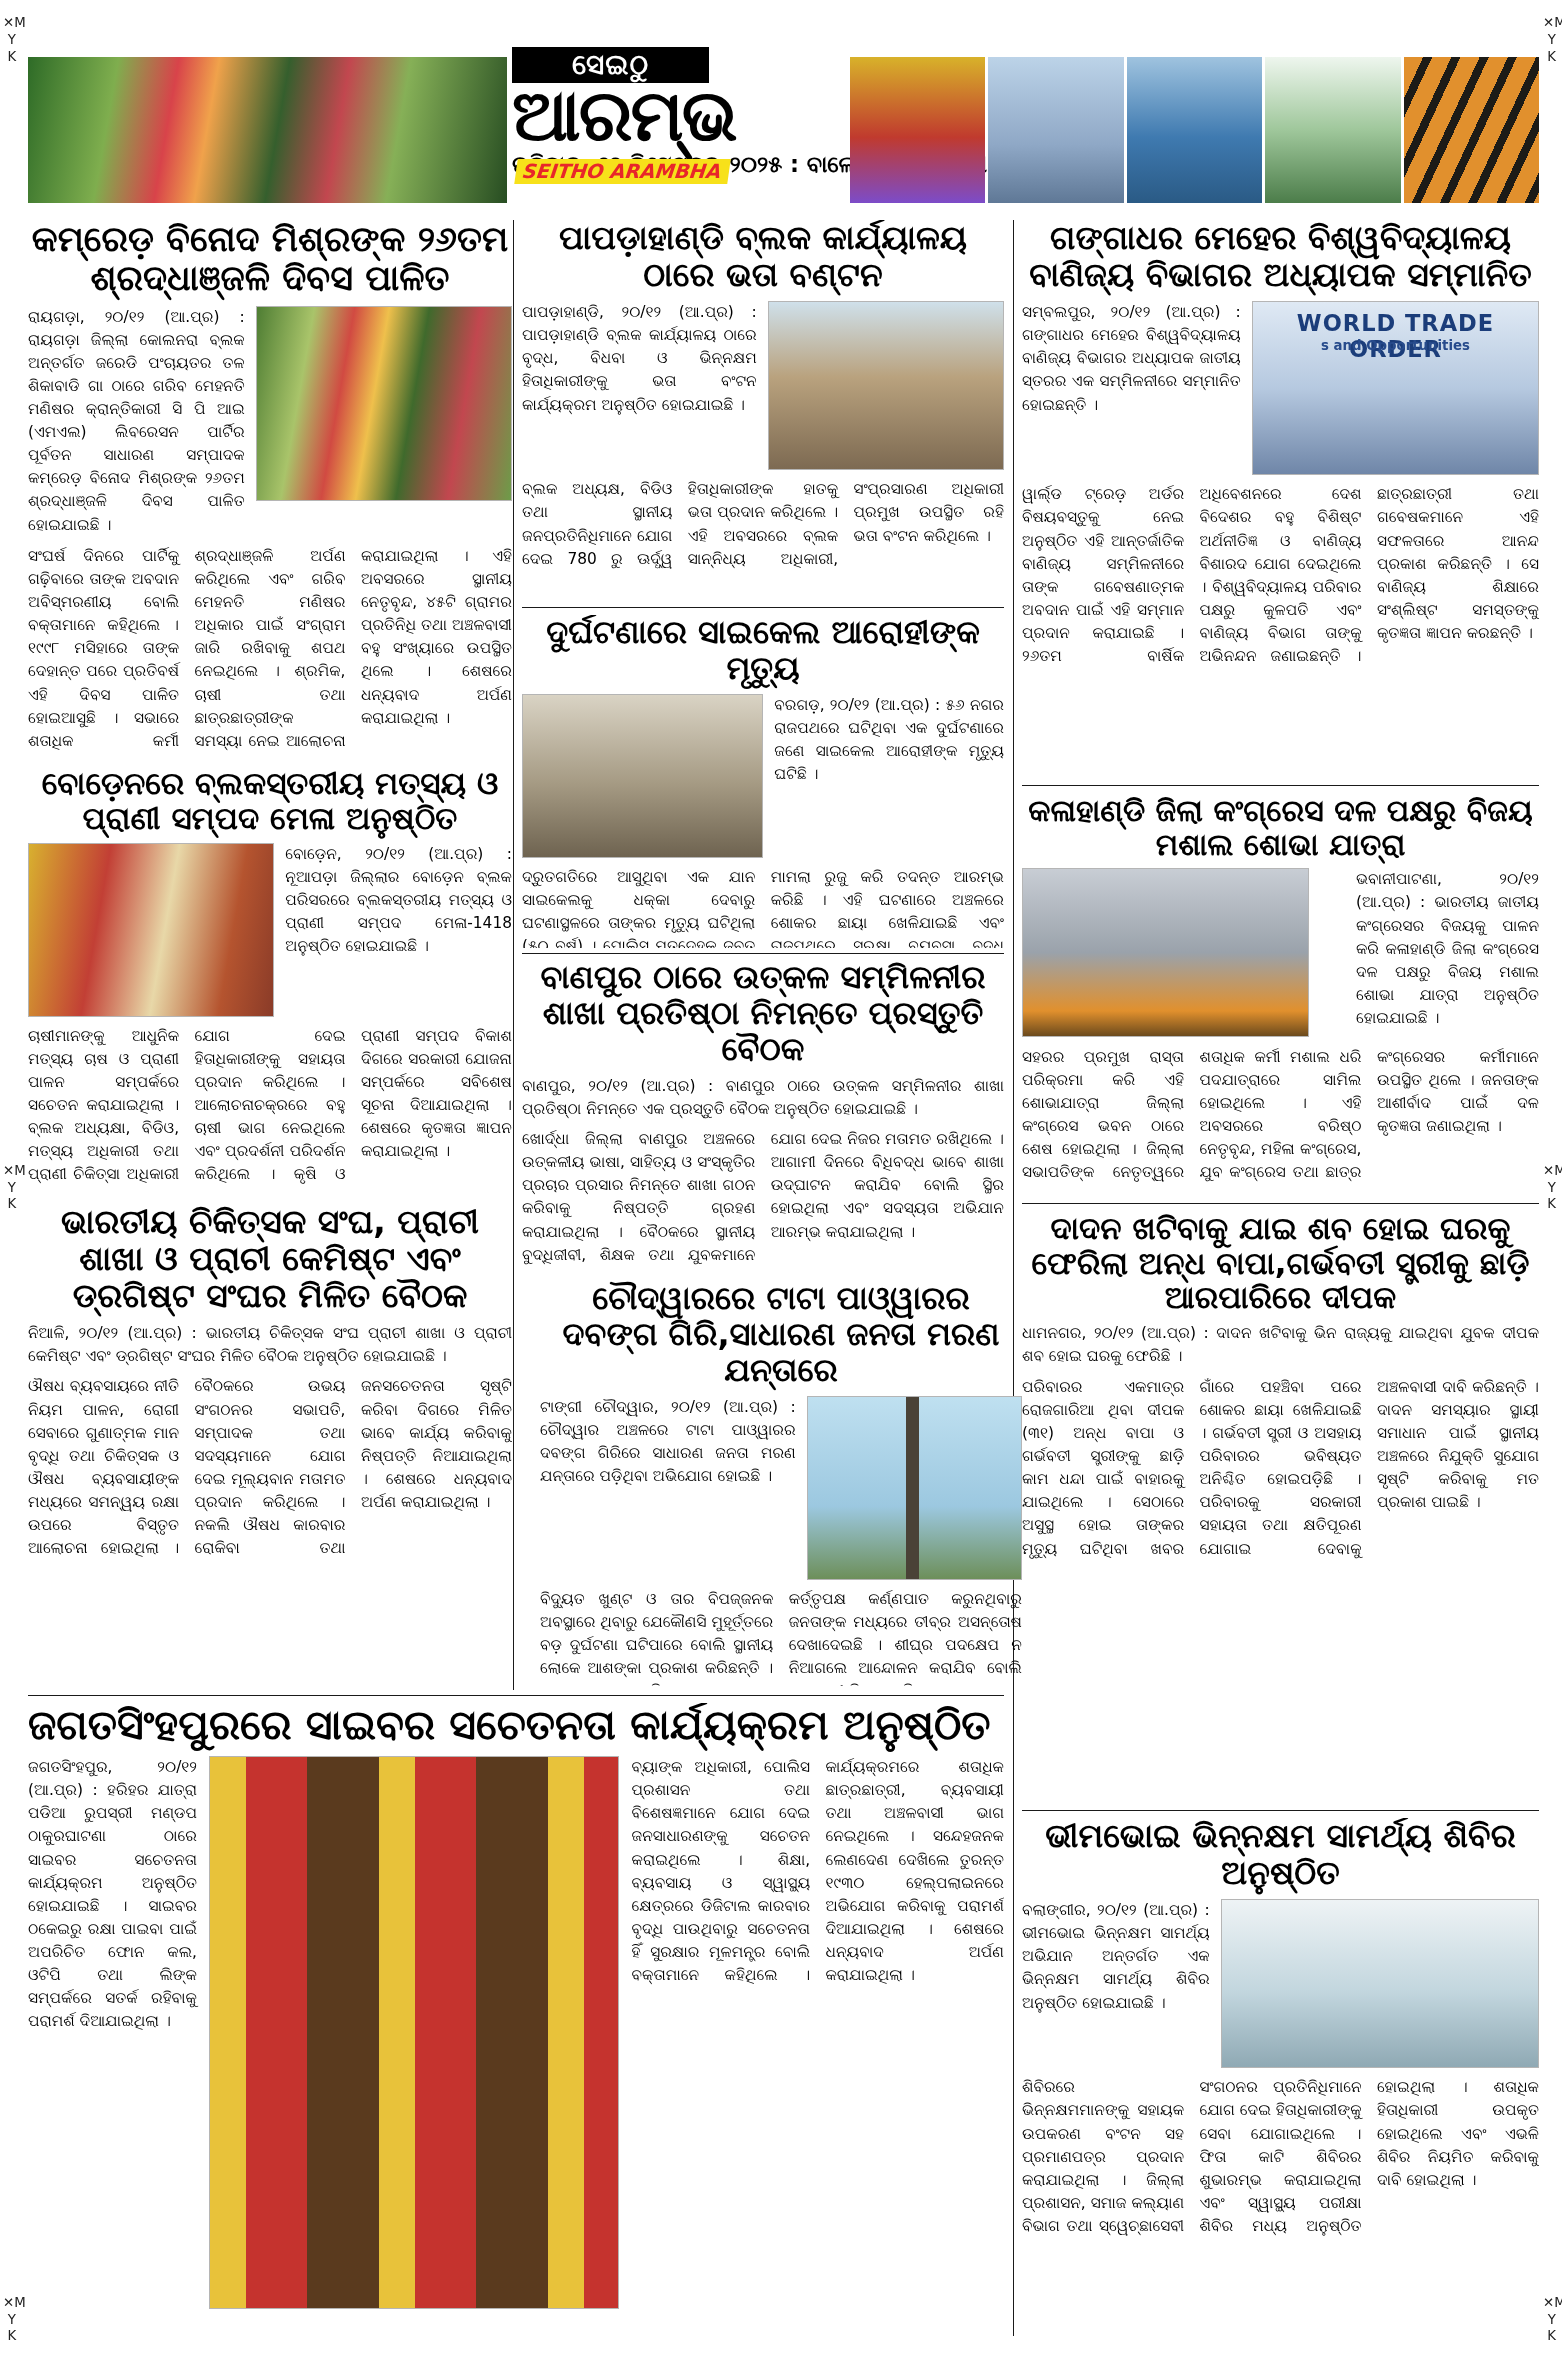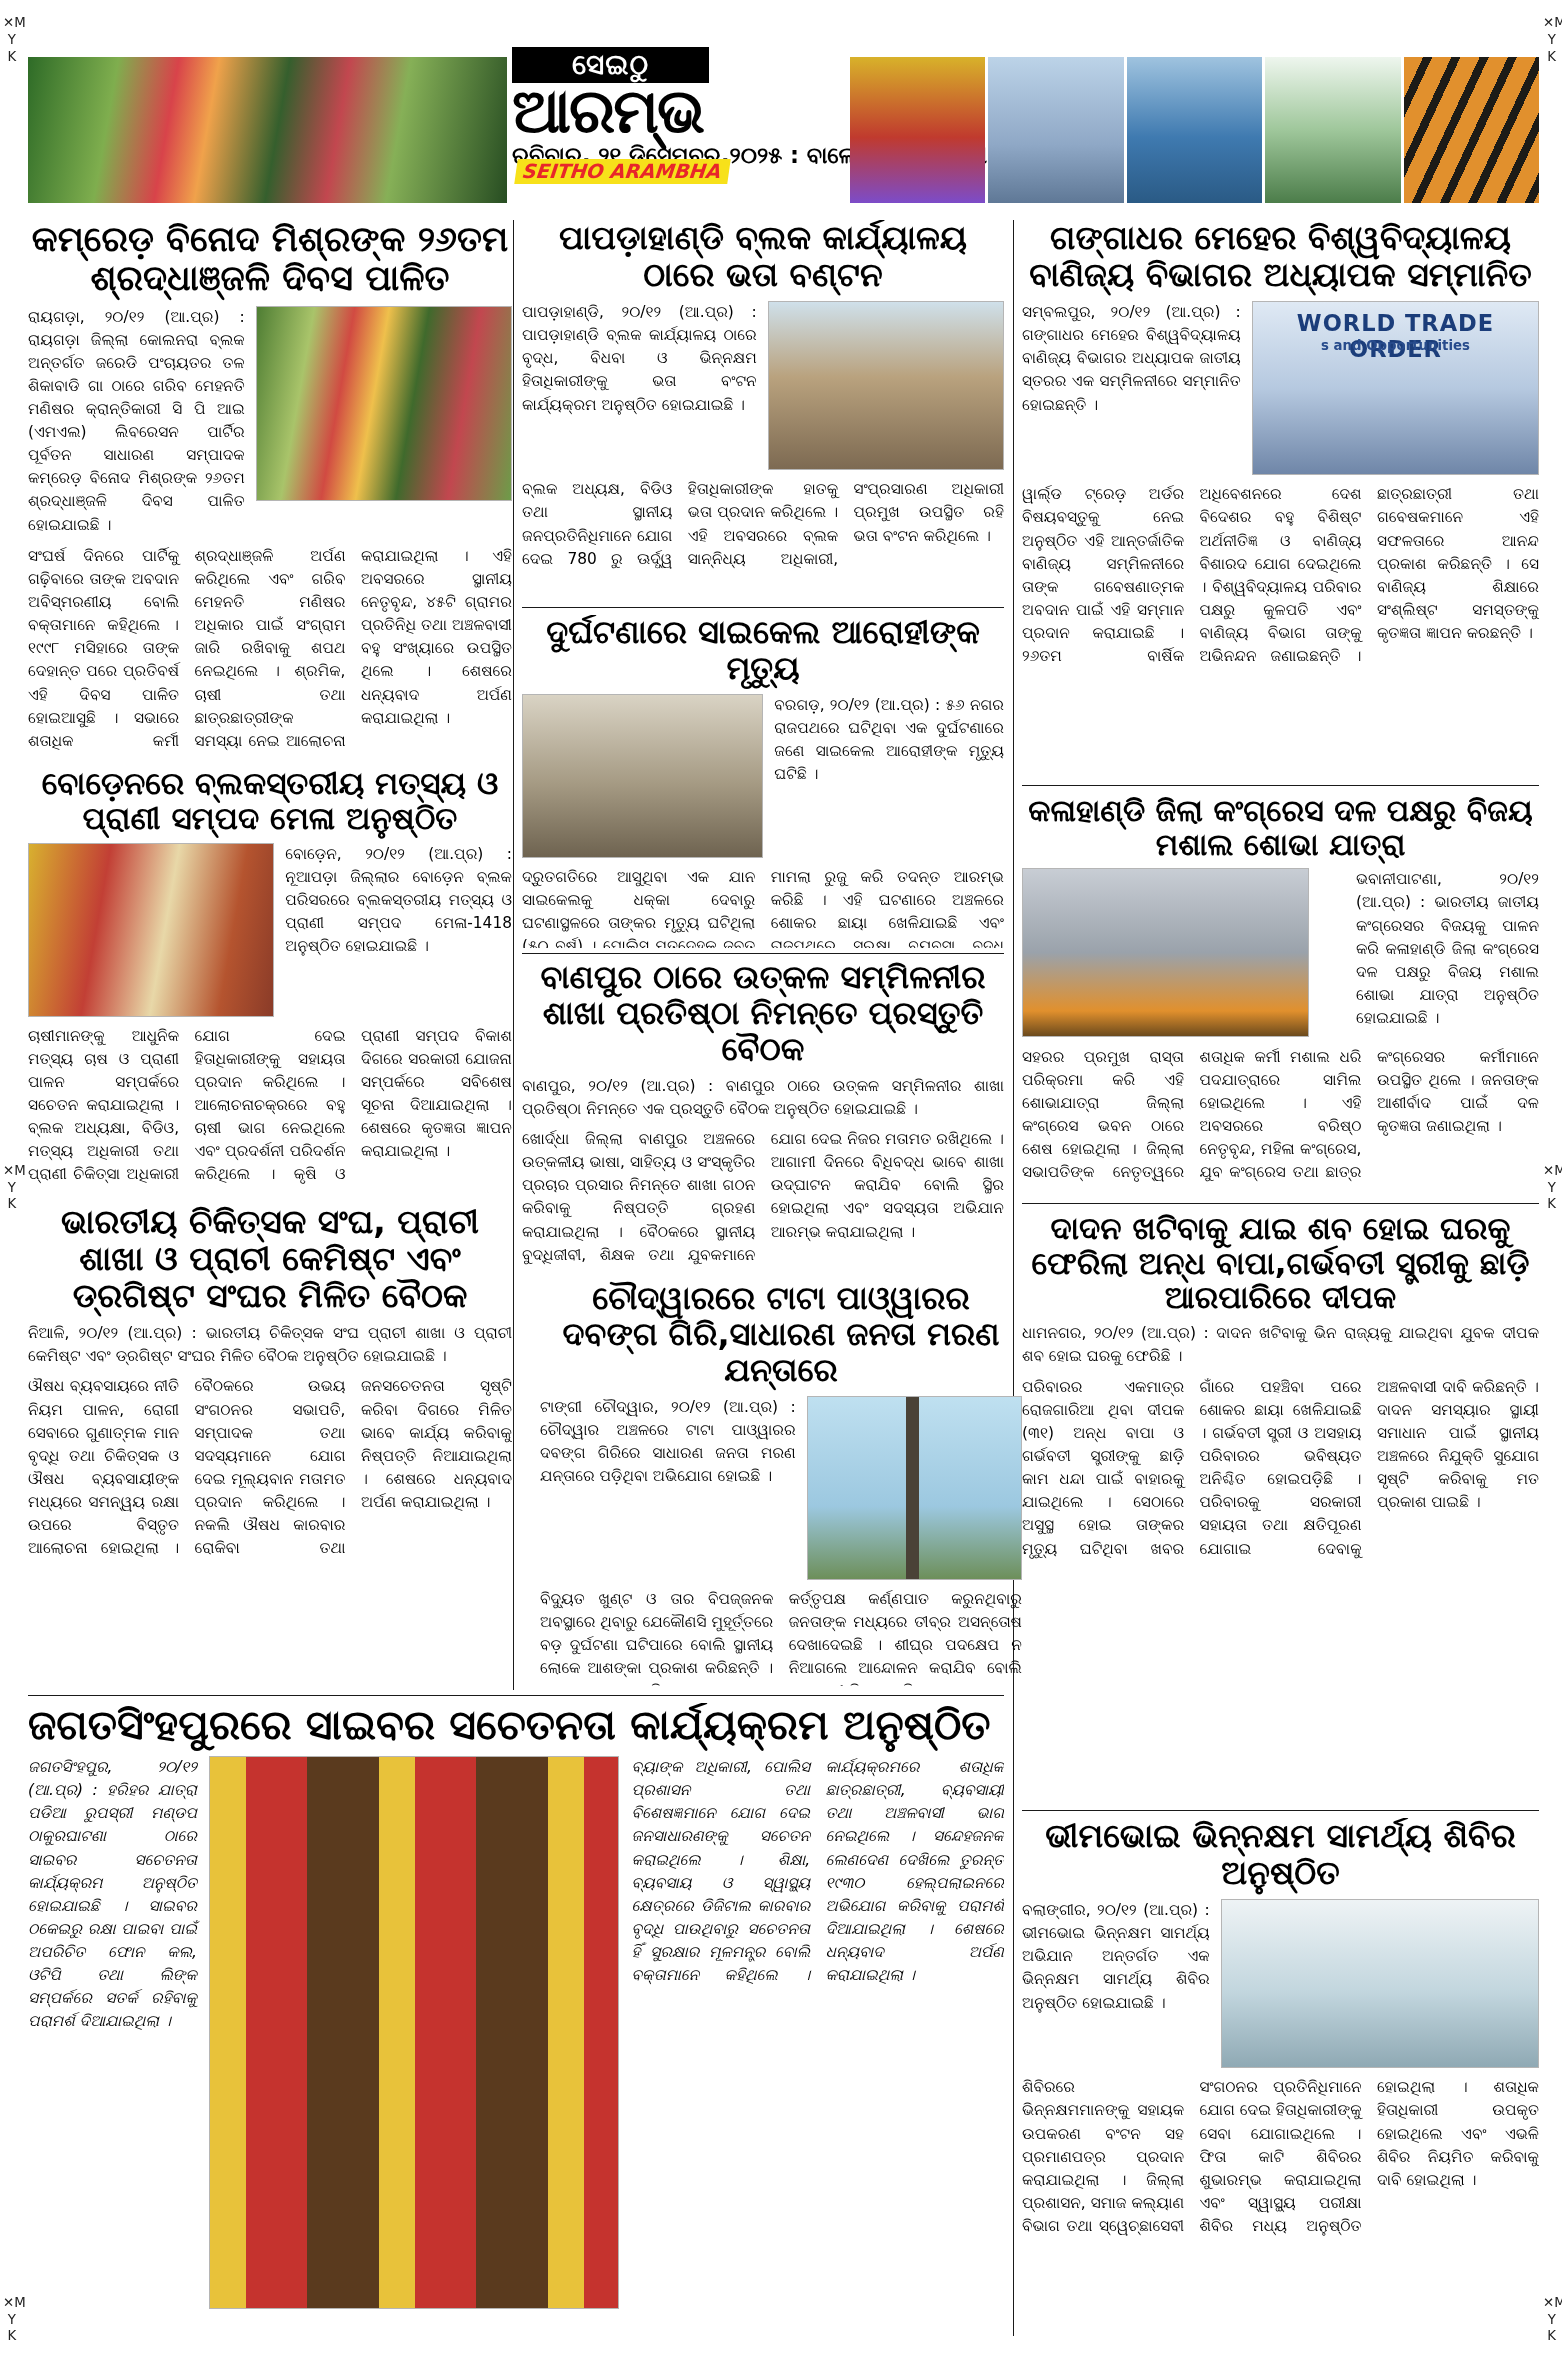--- a/index.html
+++ b/index.html
@@ -12,21 +12,21 @@
   .mast-right{left:850px;width:689px;display:flex;gap:3.1px;}
   .mast-right .tile{flex:1;height:100%;}
   .t1{background:linear-gradient(180deg,#d8b22a,#c03a2e 55%,#7c4cc9);}
   .t2{background:linear-gradient(180deg,#bcd3e8,#8fa8c6 60%,#5f7896);}
   .t3{background:linear-gradient(180deg,#9fc3df,#3f7ab0 55%,#2a5a85);}
   .t4{background:linear-gradient(180deg,#eef6ee,#9fc79b 50%,#4c7d4a);}
   .t5{background:repeating-linear-gradient(115deg,#e1902d 0 17.4px,#1c1b17 17.4px 25.6px);}
   .mast-center{position:absolute;left:512px;top:47px;width:333px;height:159px;}
   .kicker-band{display:inline-block;background:#000;color:#fff;font-weight:700;
      font-size:28px;padding:1px 60px;letter-spacing:1px;}
-  .mast-title{font-size:61px;font-weight:900;line-height:.92;letter-spacing:-2px;}
+  .mast-title{font-size:71px;font-weight:900;line-height:.92;letter-spacing:-2px;}
   .mast-sub{position:absolute;left:4.1px;top:112px;background:#f7e11a;color:#e8262a;
      font-weight:800;font-style:italic;font-size:19.5px;padding:1px 7.2px;transform:skewX(-8deg);}
   .dateline{font-size:22.5px;font-weight:700;margin-top:3.1px;white-space:nowrap;}
   
   .article{position:absolute;overflow:hidden;}
   .article h2{margin:0 0 7.2px 0;text-align:center;font-weight:800;line-height:1.12;}
   .art-top{display:grid;gap:11.3px;margin-bottom:8.2px;align-items:start;}
   .lead,.cols{font-size:15.4px;line-height:1.5;text-align:justify;}
   .cols{column-gap:15.4px;}
   .c2{column-count:2;} .c3{column-count:3;}
@@ -46,21 +46,21 @@
   .wto-sub{position:absolute;top:36px;left:0;right:0;text-align:center;color:#274b8c;
      font-weight:600;font-size:13.3px;}
   
   .h68{font-size:35px;} .h64{font-size:33px;} .h62{font-size:32px;}
   .h60{font-size:31px;} .h58{font-size:30px;} .h76{font-size:41px;}
   
   .vrule,.hrule{position:absolute;background:#1a1a1a;}
   .vrule{width:1px;} .hrule{height:1px;}
   
   .flex3{display:flex;gap:12.3px;}
-  .flex3 .side{font-size:15.4px;line-height:1.5;text-align:justify;font-style:italic;}
+  .flex3 .side{font-size:15.4px;line-height:1.5;text-align:justify;}
   
   .edge{position:absolute;width:17.4px;text-align:center;font-size:13.3px;line-height:1.25;
         color:#222;white-space:pre-line;}
 </style>
 </head>
 <body>
 
 <div id="page">
 
   <div class="edge" style="left:3.1px;top:15.4px;"><span>✕</span><span>M

